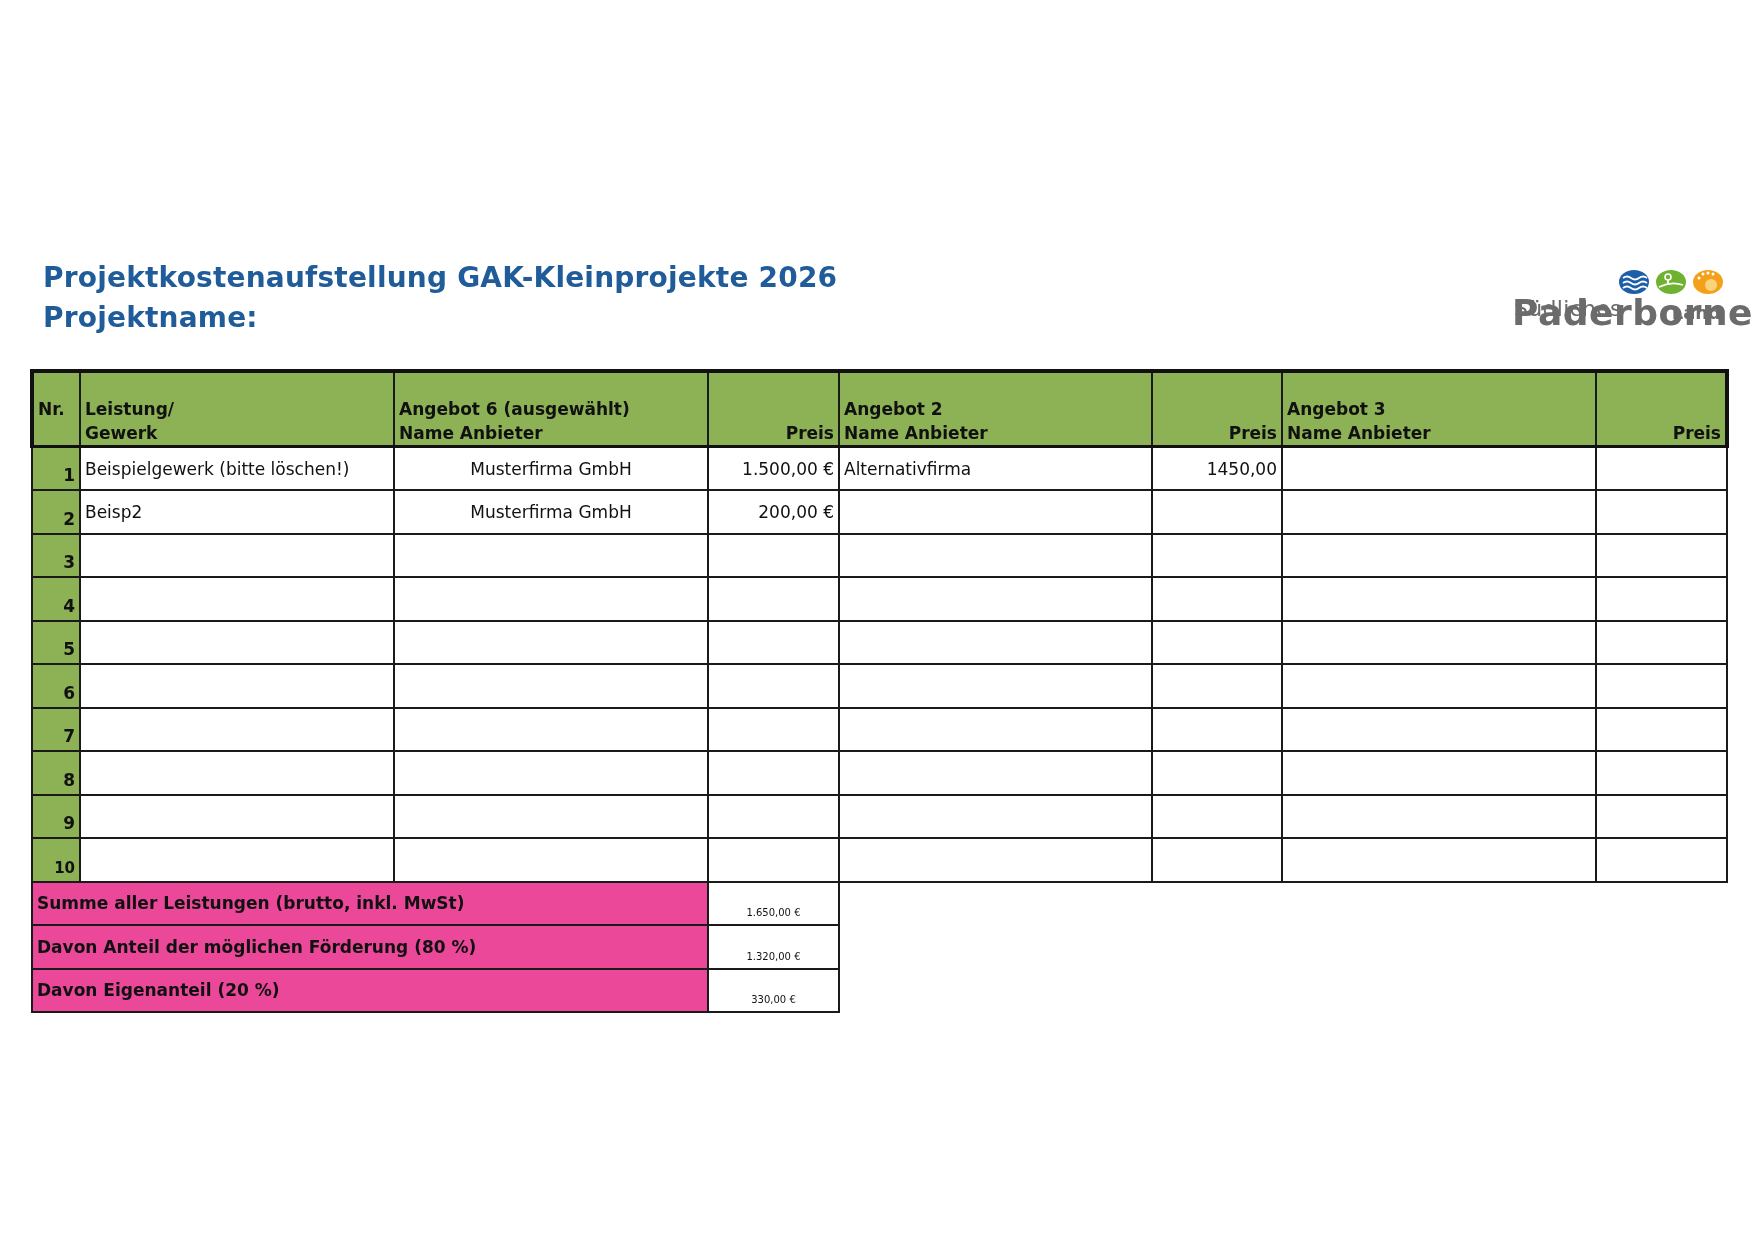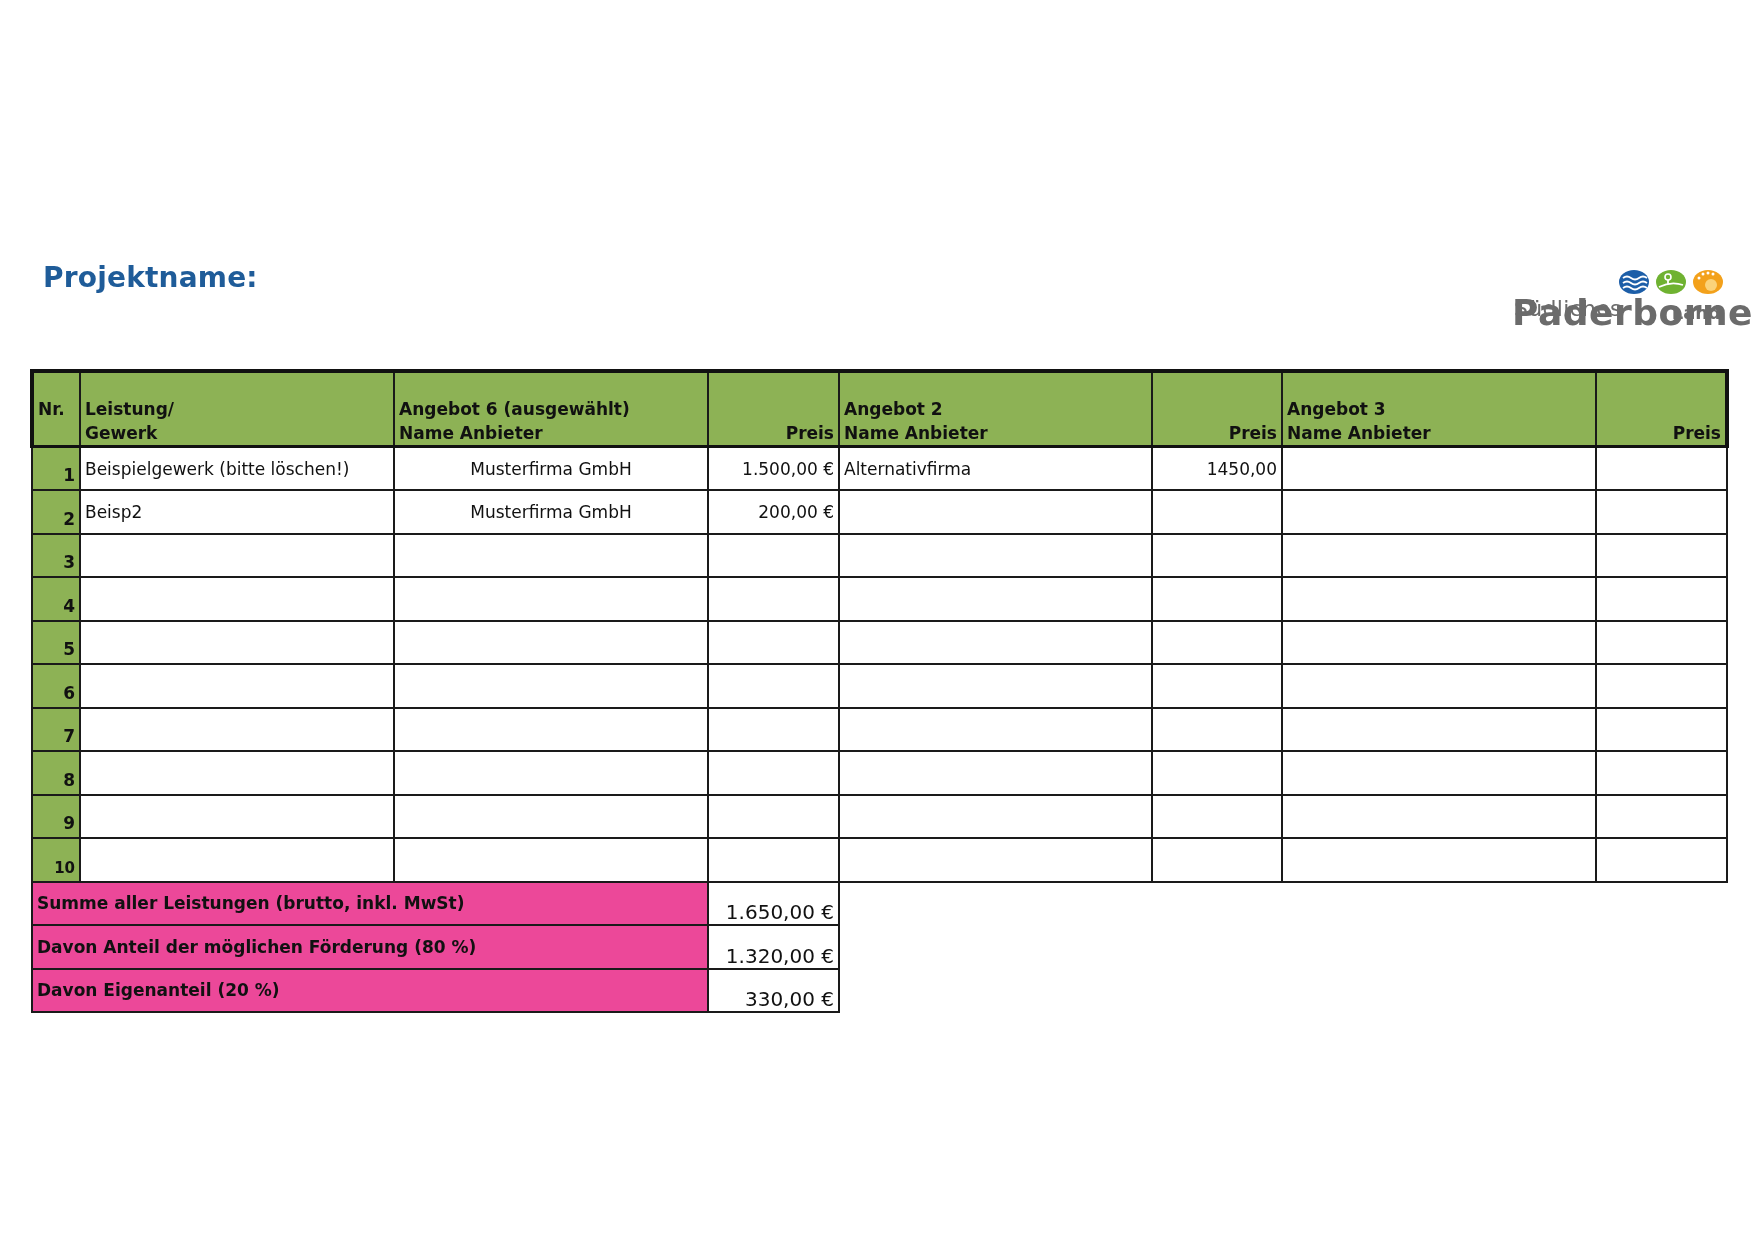--- a/index.html
+++ b/index.html
@@ -24,29 +24,30 @@
                    white-space: nowrap; overflow: hidden; height: 40px; box-sizing: border-box; }
   table.sheet tr.head td { background: #8db255; font-weight: bold; height: 52px;
                            vertical-align: bottom; line-height: 24px; border-top: 4px solid #111; border-bottom: 3px solid #111; }
   table.sheet tr.head td.nr { vertical-align: middle; border-left: 4px solid #111; }
   table.sheet td.nrcell { background: #8db255; text-align: right; font-weight: bold;
                           vertical-align: bottom; padding-bottom: 4px; }
   table.sheet td.price { text-align: right; padding-left: 17px; }
   table.sheet td.center { text-align: center; }
   table.sheet tr.data td { height: 43.5px; }
   table.sheet td.sumlabel { background: #ec4899; font-weight: bold; }
-  table.sheet td.sumval { text-align: right; vertical-align: bottom; padding-bottom: 0; font-size: 20px; }
+  table.sheet td.sumval { text-align: center; vertical-align: bottom; padding-bottom: 6px; font-size: 10px; }
   table.sheet td.blank { border: none; background: transparent; }
   .hd-top { display: block; margin-top: 24px; }
   .hd-bot { display: block; }
 </style>
 </head>
 <body>
 
 <div class="title">
+  <div>Projektkostenaufstellung GAK-Kleinprojekte 2026</div>
   <div>Projektname:</div>
 </div>
 
 <div class="logo">
   <span class="ic blue">
     <svg width="30" height="24" viewBox="0 0 30 24">
         <path d="M4 8 q4 -3 8 0 t8 0 t8 0 M4 13 q4 -3 8 0 t8 0 t8 0 M4 18 q4 -3 8 0 t8 0 t8 0" stroke="#fff" stroke-width="1.8" fill="none"></path>
       </svg>
   </span>
   <span class="ic green">

